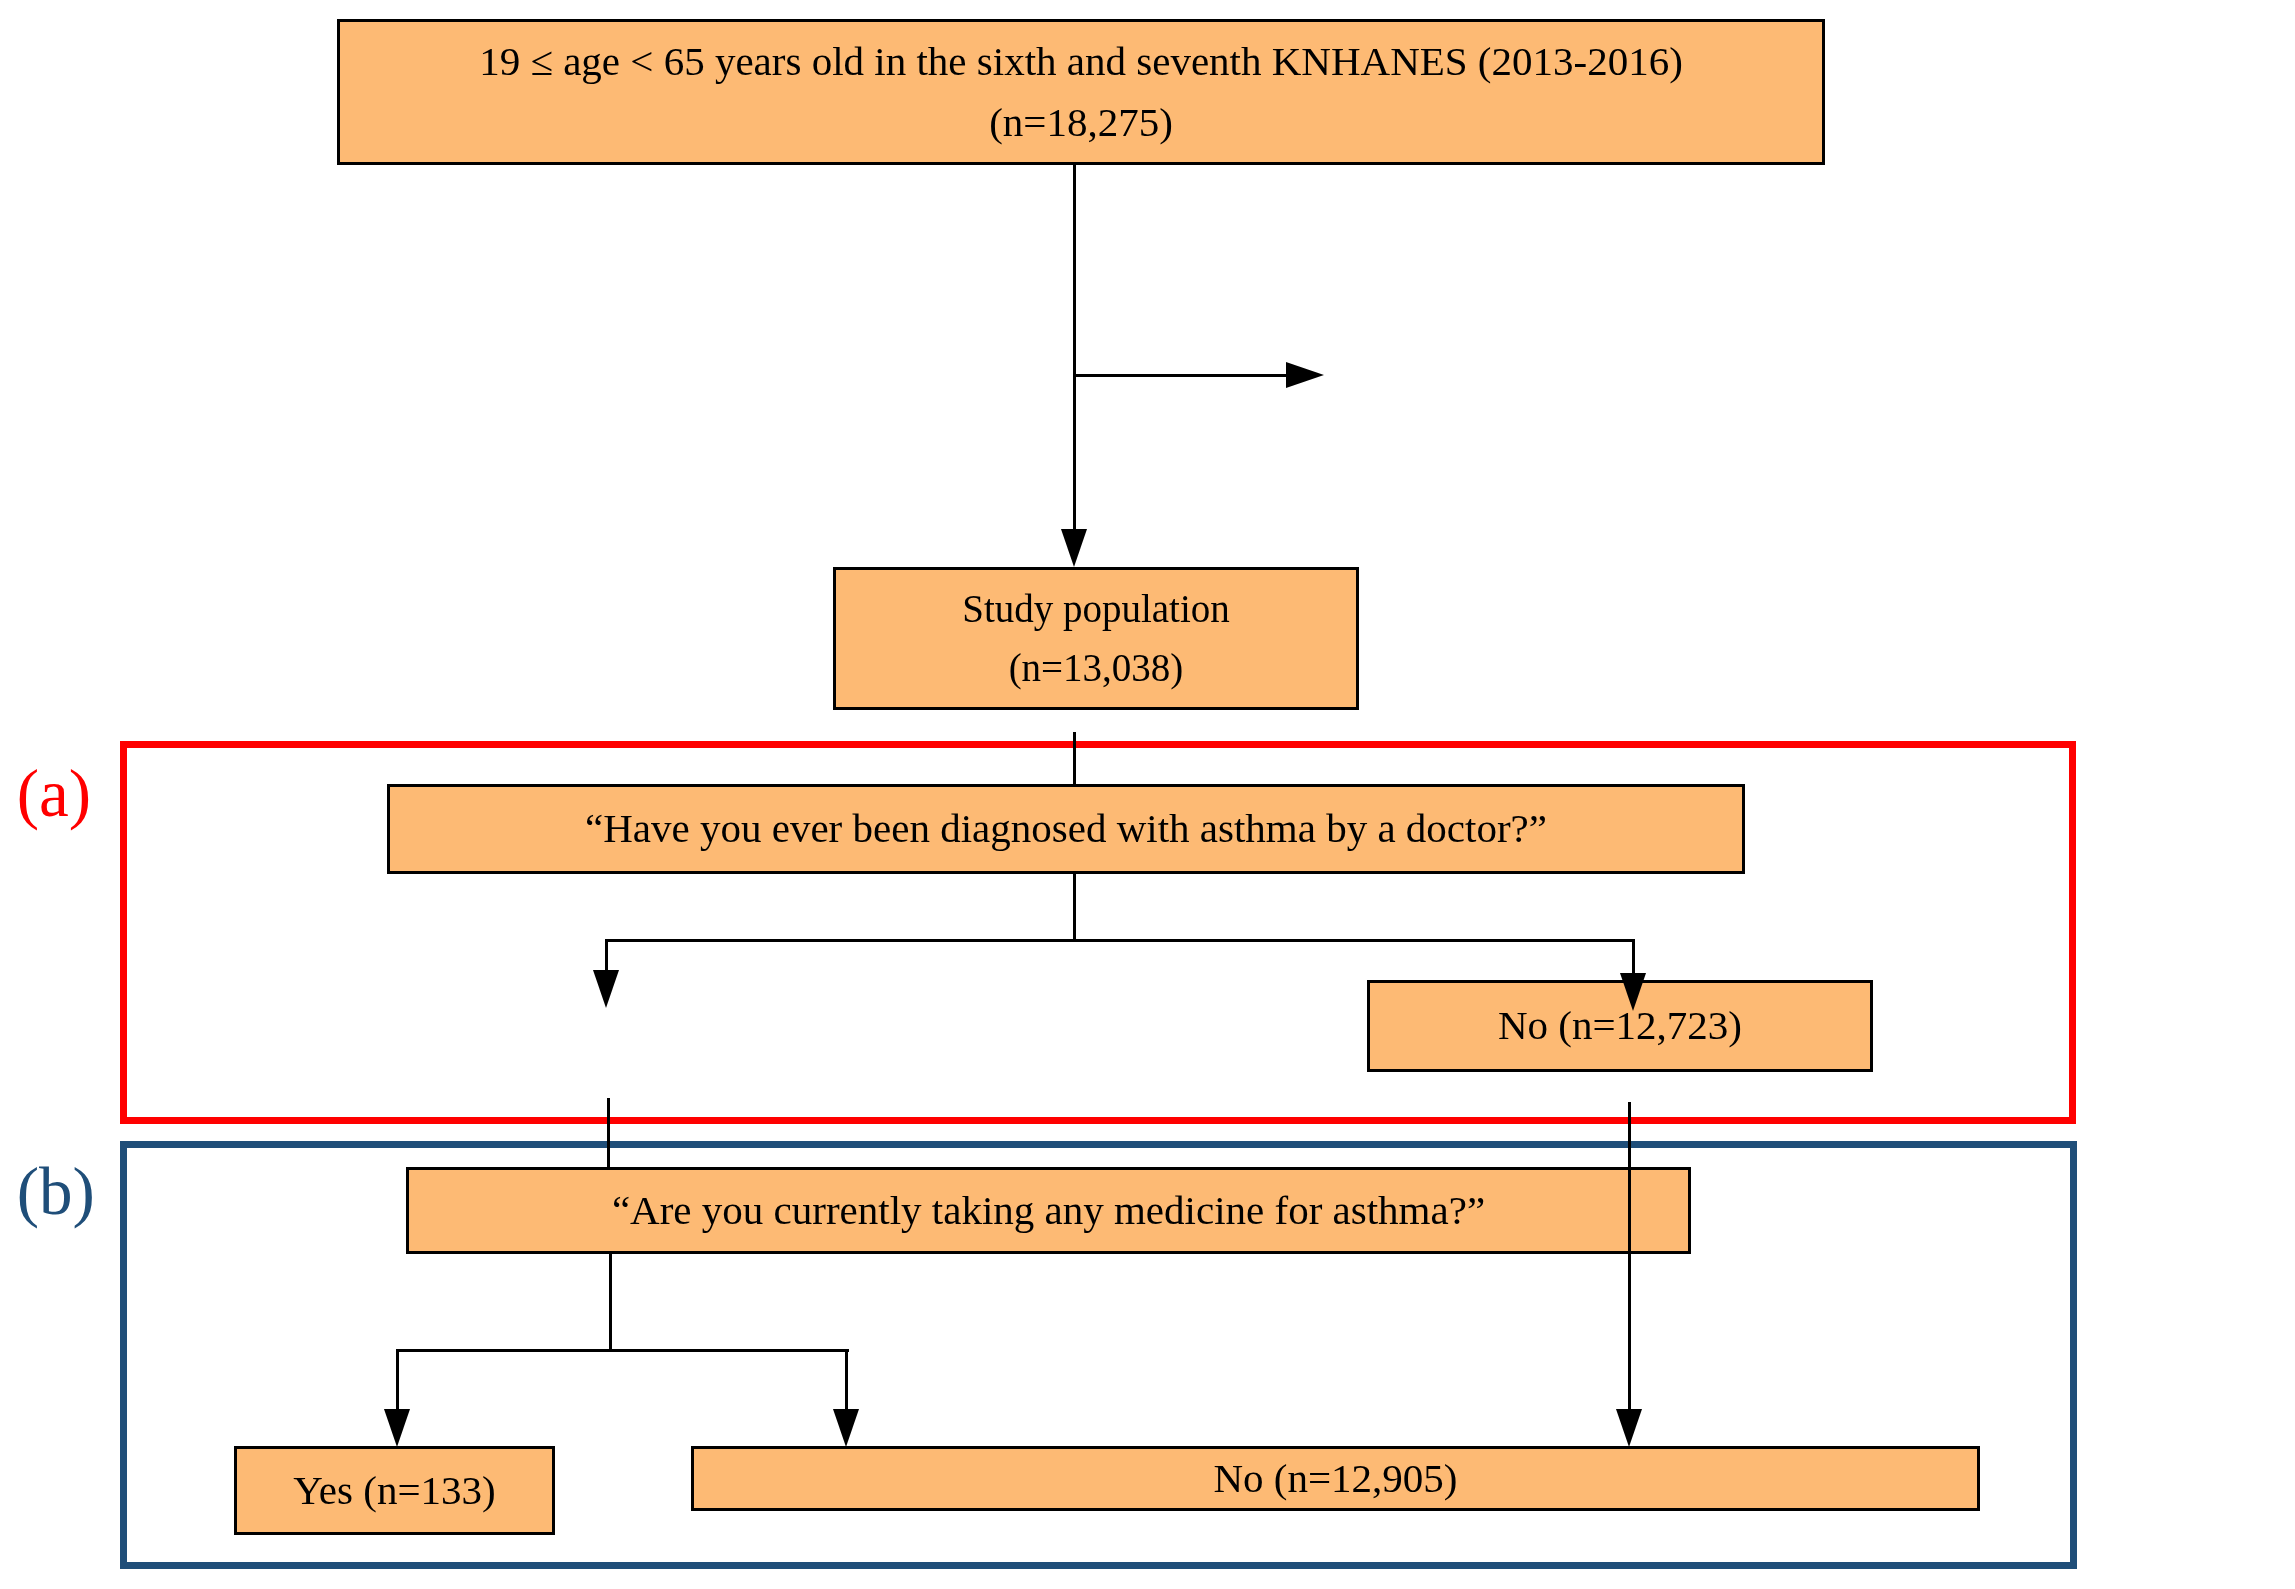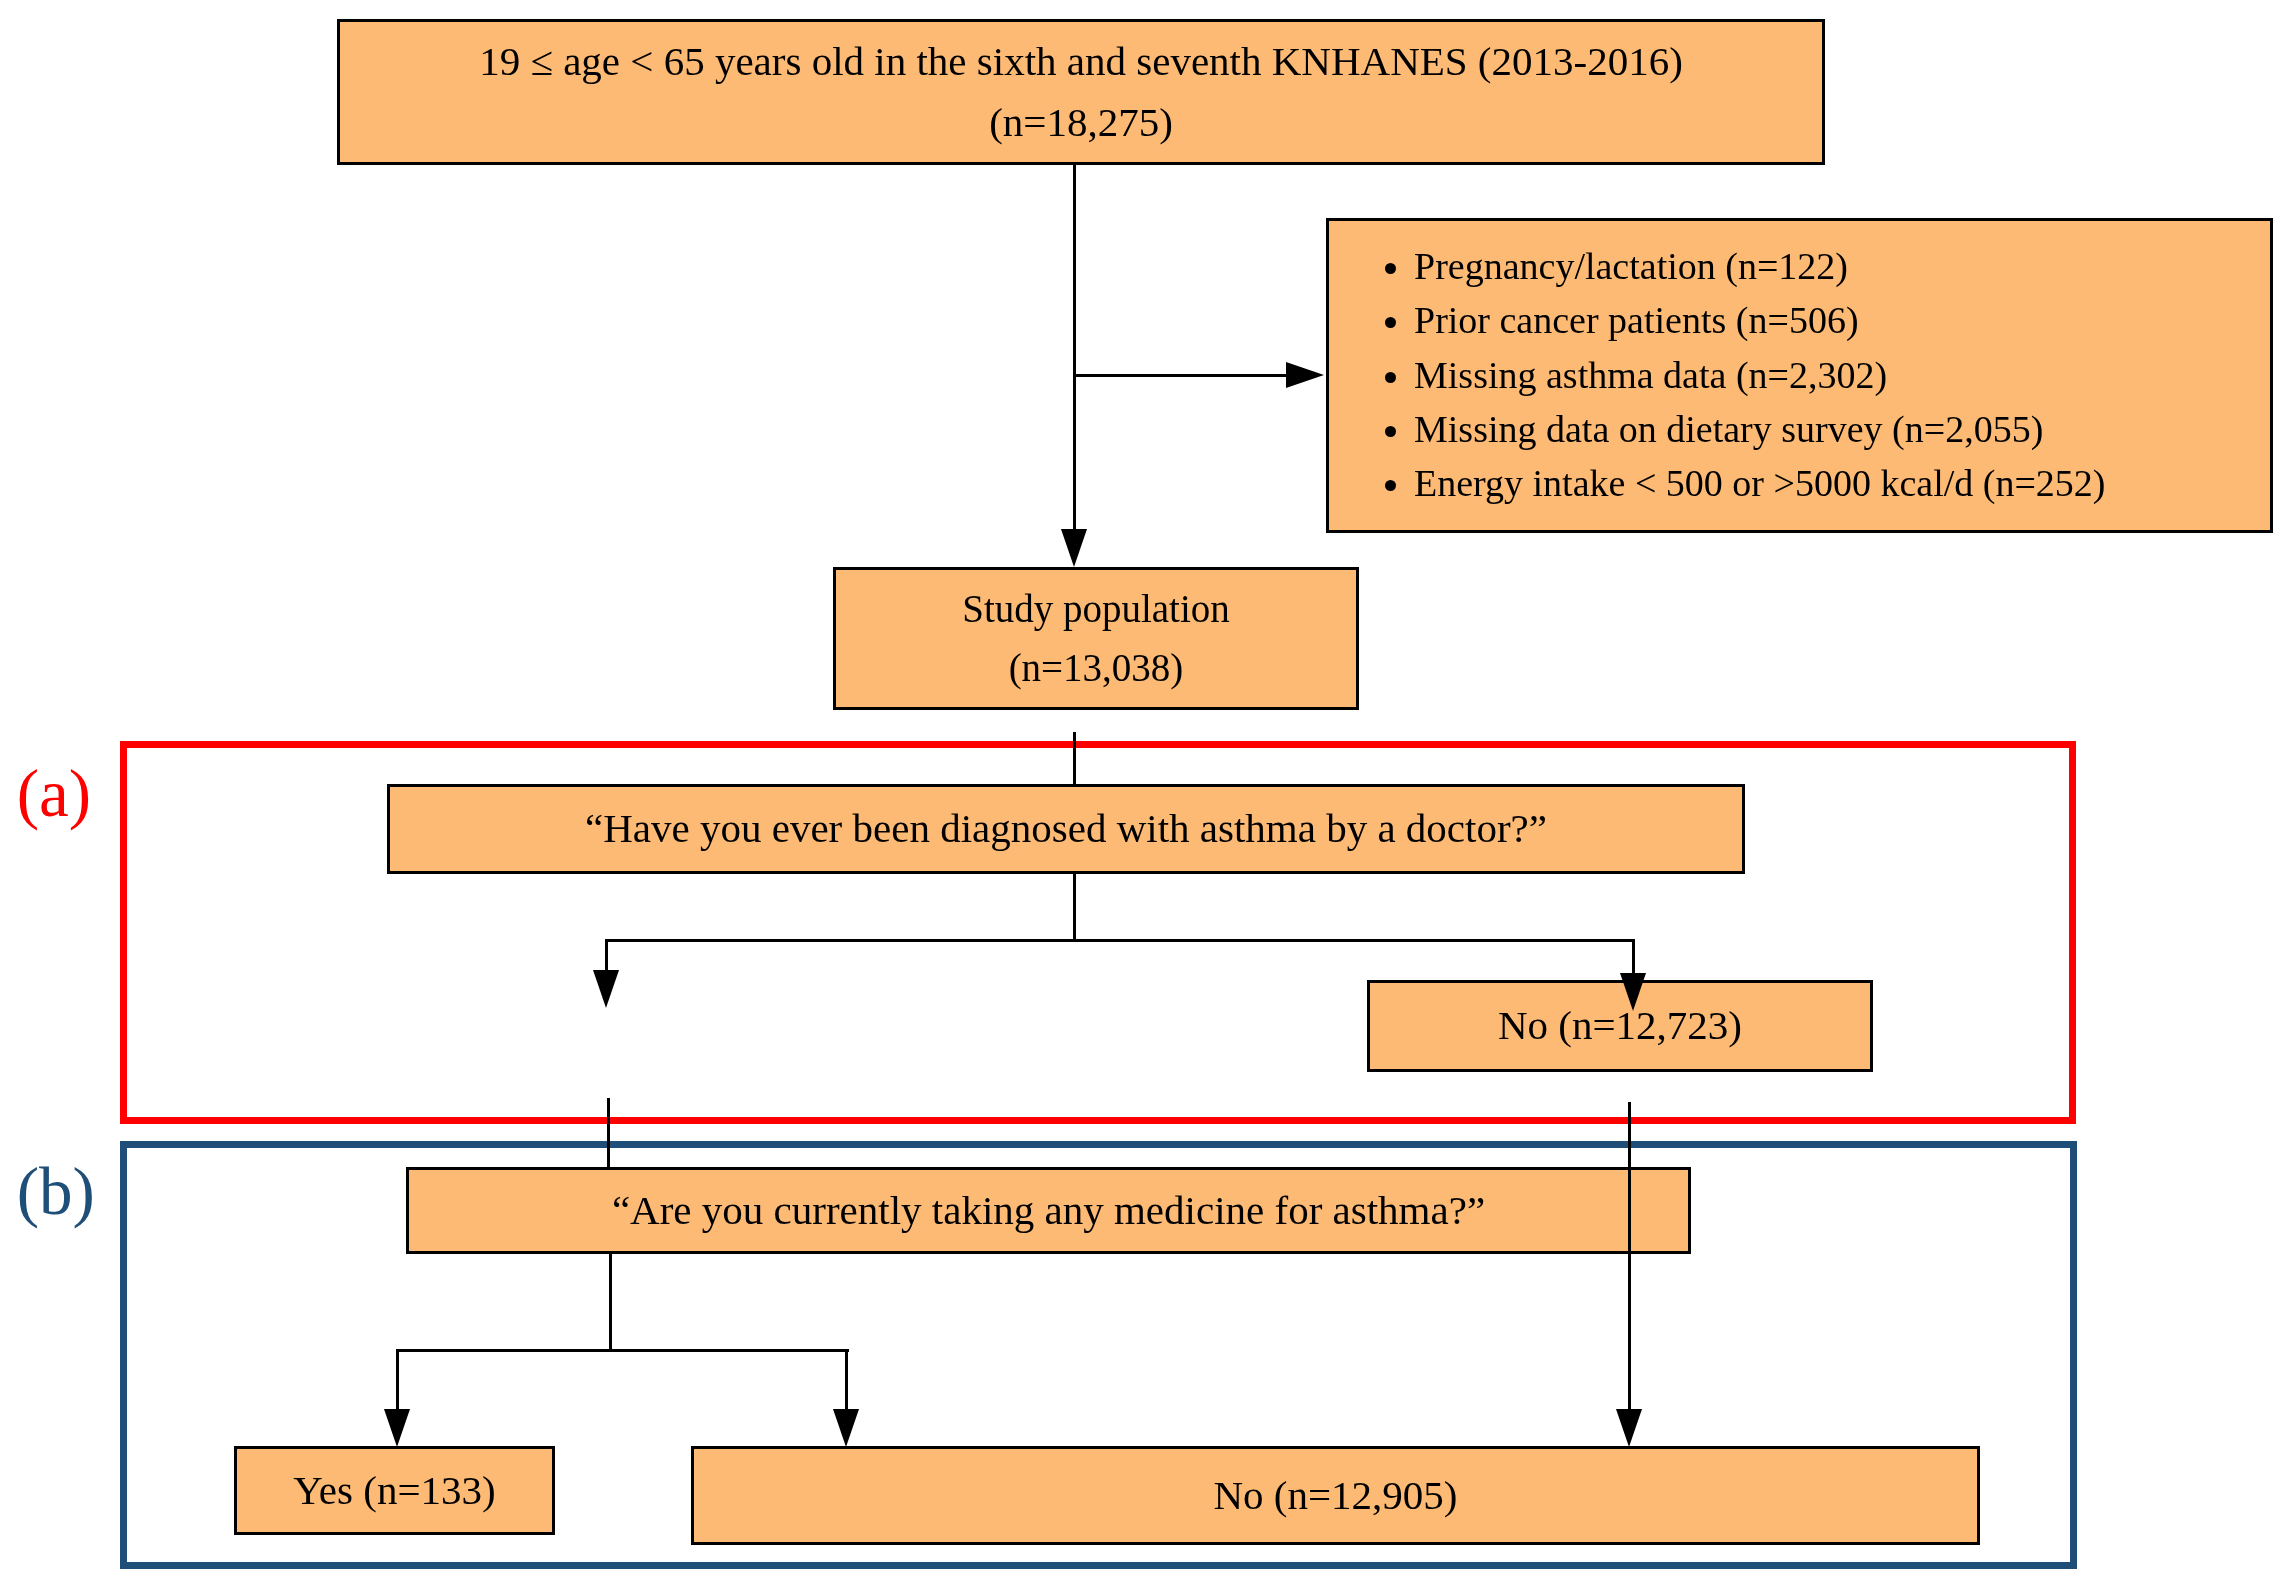--- a/index.html
+++ b/index.html
@@ -72,29 +72,20 @@
   <div class="outline" style="left: 120px; top: 1141px; width: 1957px; height: 428px; border-color: rgb(31, 78, 121); color: rgb(31, 78, 121);"></div>
 
   <div class="seclabel" style="left: 16.7px; top: 760px; border-color: rgb(255, 0, 0); color: rgb(255, 0, 0);">(a)</div>
   <div class="seclabel" style="left: 16.7px; top: 1158px; border-color: rgb(31, 78, 121); color: rgb(31, 78, 121);">(b)</div>
 
   <div class="node" style="left:337px;top:19px;width:1488px;height:146px;">
     <div class="ln">19 ≤ age &lt; 65 years old in the sixth and seventh KNHANES (2013-2016)</div>
     <div class="ln">(n=18,275)</div>
   </div>
 
-  <div class="node excl" style="left:1326px;top:218px;width:947px;height:315px;">
-    <ul>
-      <li>Pregnancy/lactation (n=122)</li>
-      <li>Prior cancer patients (n=506)</li>
-      <li>Missing asthma data (n=2,302)</li>
-      <li>Missing data on dietary survey (n=2,055)</li>
-      <li>Energy intake &lt; 500 or &gt;5000 kcal/d (n=252)</li>
-    </ul>
-  </div>
 
   <div class="node" style="left:811px;top:567px;width:526px;height:143px;font-size:39px;margin-left:22px;">
     <div class="ln">Study population</div>
     <div class="ln">(n=13,038)</div>
   </div>
 
   <div class="node" style="left:387px;top:784px;width:1358px;height:90px;">
     <div class="ln">“Have you ever been diagnosed with asthma by a doctor?”</div>
   </div>
 
@@ -104,21 +95,21 @@
   </div>
 
   <div class="node" style="left:406px;top:1167px;width:1285px;height:87px;">
     <div class="ln">“Are you currently taking any medicine for asthma?”</div>
   </div>
 
   <div class="node" style="left:234px;top:1446px;width:321px;height:89px;">
     <div class="ln">Yes (n=133)</div>
   </div>
 
-  <div class="node" style="left:691px;top:1446px;width:1289px;height:99px;align-items:center;">
+  <div class="node" style="left:691px;top:1446px;width:1289px;height:65px;align-items:center;">
     <div class="ln">No (n=12,905)</div>
   </div>
 
   <div class="vline" style="left:1073px;top:165px;height:367px;"></div>
   <div class="arrow-down" style="left:1061px;top:529px;"></div>
 
   <div class="hline" style="left:1073px;top:374px;width:214px;"></div>
   <div class="arrow-right" style="left:1286px;top:362px;"></div>
 
   <div class="vline" style="left:1073px;top:732px;height:54px;"></div>

